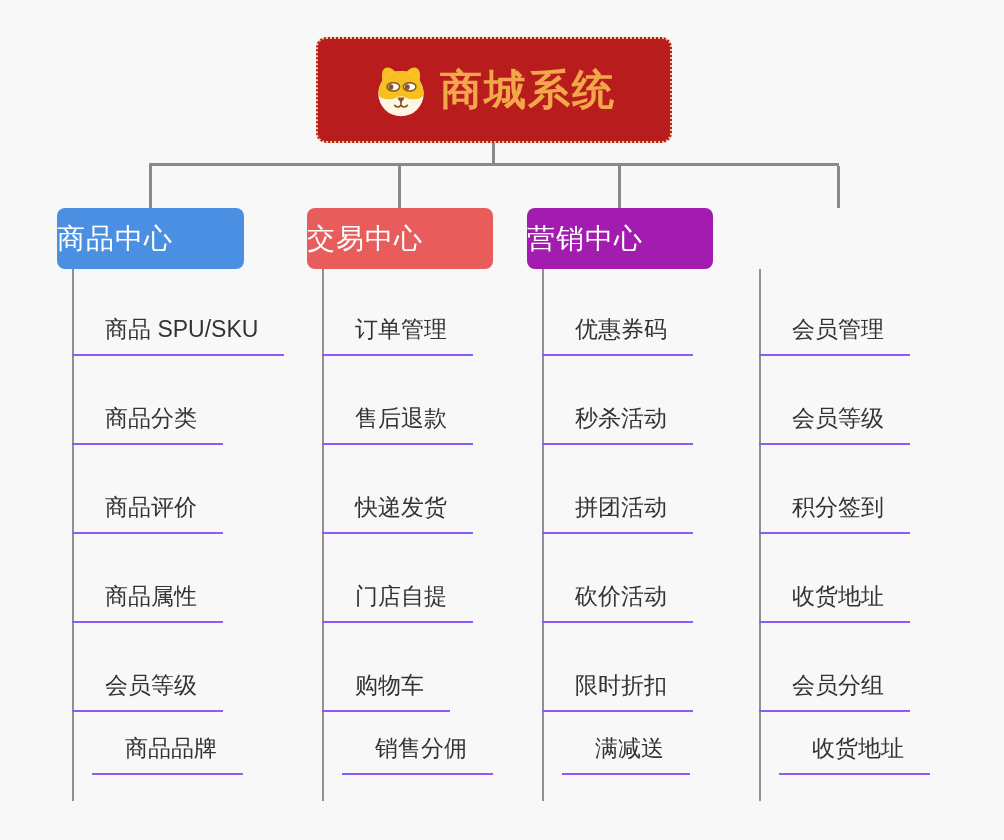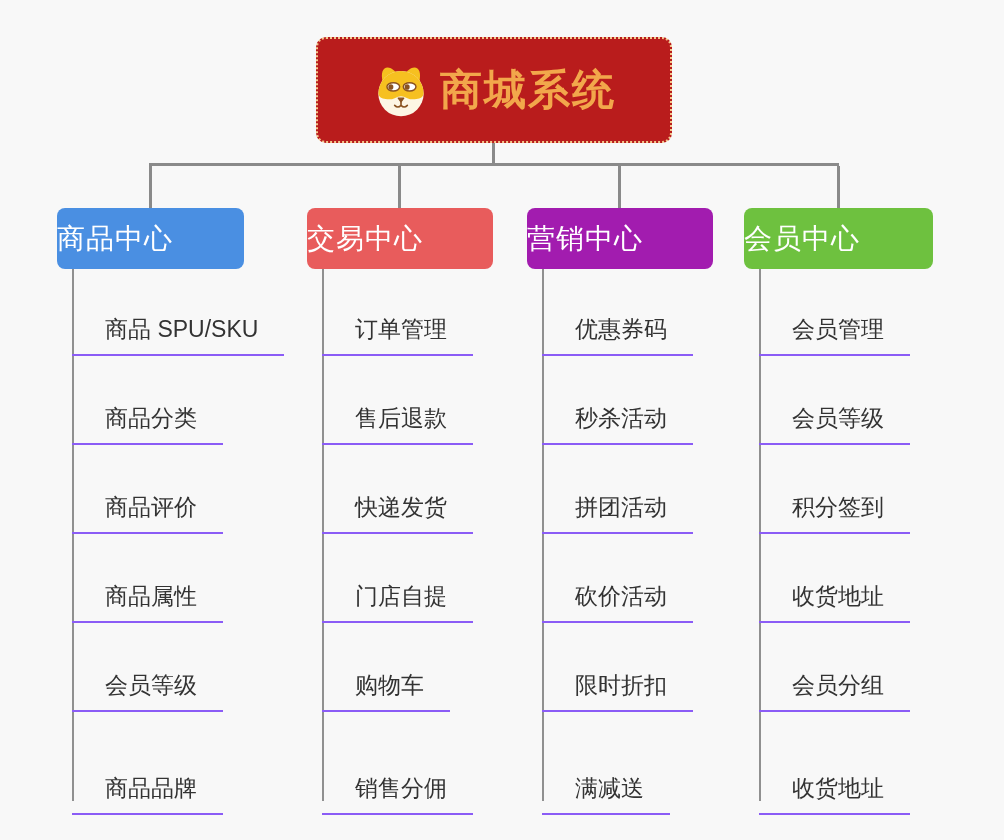--- a/index.html
+++ b/index.html
@@ -47,21 +47,21 @@
     background:#909090;
   }
 
   .leaf {
     position:absolute; left:15px; white-space:nowrap;
     font-size:23px; line-height:30px; color:#333333;
     padding:0 26px 10px 33px;
     border-bottom:2px solid #8b5cf6;
   }
   .leaf-0 { top:106px; } .leaf-1 { top:195px; } .leaf-2 { top:284px; }
-  .leaf-3 { top:373px; } .leaf-4 { top:462px; } .leaf-5 { top:565px; }
+  .leaf-3 { top:373px; } .leaf-4 { top:462px; } .leaf-5 { top:525px;margin-left:20px; }
 </style>
 </head>
 <body>
 
 <div class="canvas">
 
   <div class="line root-drop"></div>
   <div class="line bus"></div>
   <div class="line drop drop-0"></div>
   <div class="line drop drop-1"></div>
@@ -117,23 +117,20 @@
     <div class="vline"></div>
     <div class="leaf leaf-0">优惠券码</div>
     <div class="leaf leaf-1">秒杀活动</div>
     <div class="leaf leaf-2">拼团活动</div>
     <div class="leaf leaf-3">砍价活动</div>
     <div class="leaf leaf-4">限时折扣</div>
     <div class="leaf leaf-5">满减送</div>
   </div>
 
   <div class="branch b3">
-    <div class="cat-node" style="background: rgb(110, 193, 63);">
-      <span>会员中心</span>
-    </div>
     <div class="vline"></div>
     <div class="leaf leaf-0">会员管理</div>
     <div class="leaf leaf-1">会员等级</div>
     <div class="leaf leaf-2">积分签到</div>
     <div class="leaf leaf-3">收货地址</div>
     <div class="leaf leaf-4">会员分组</div>
     <div class="leaf leaf-5">收货地址</div>
   </div>
 
 </div>

